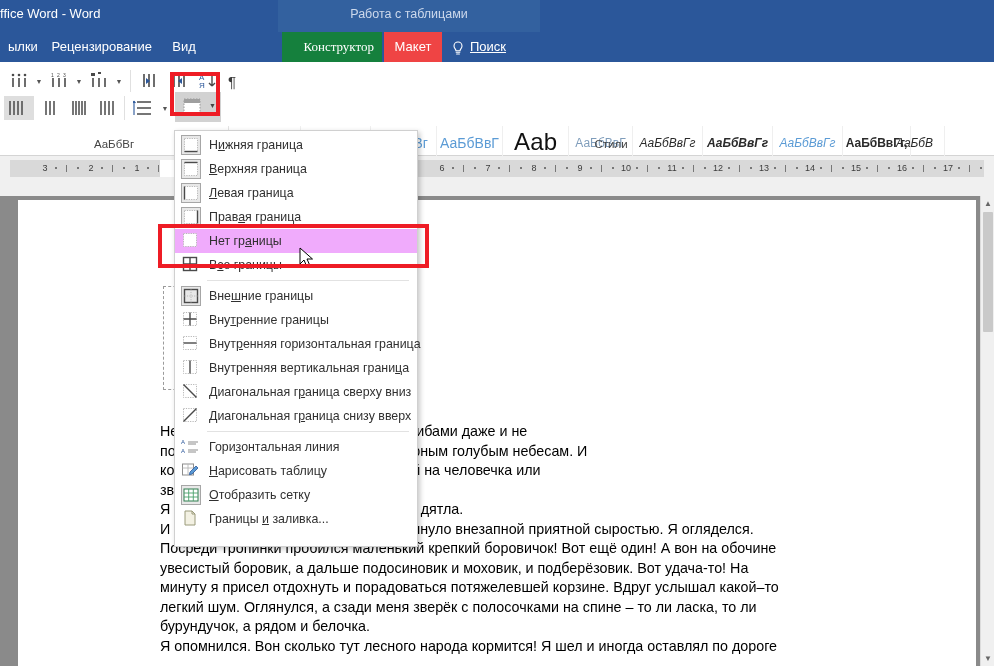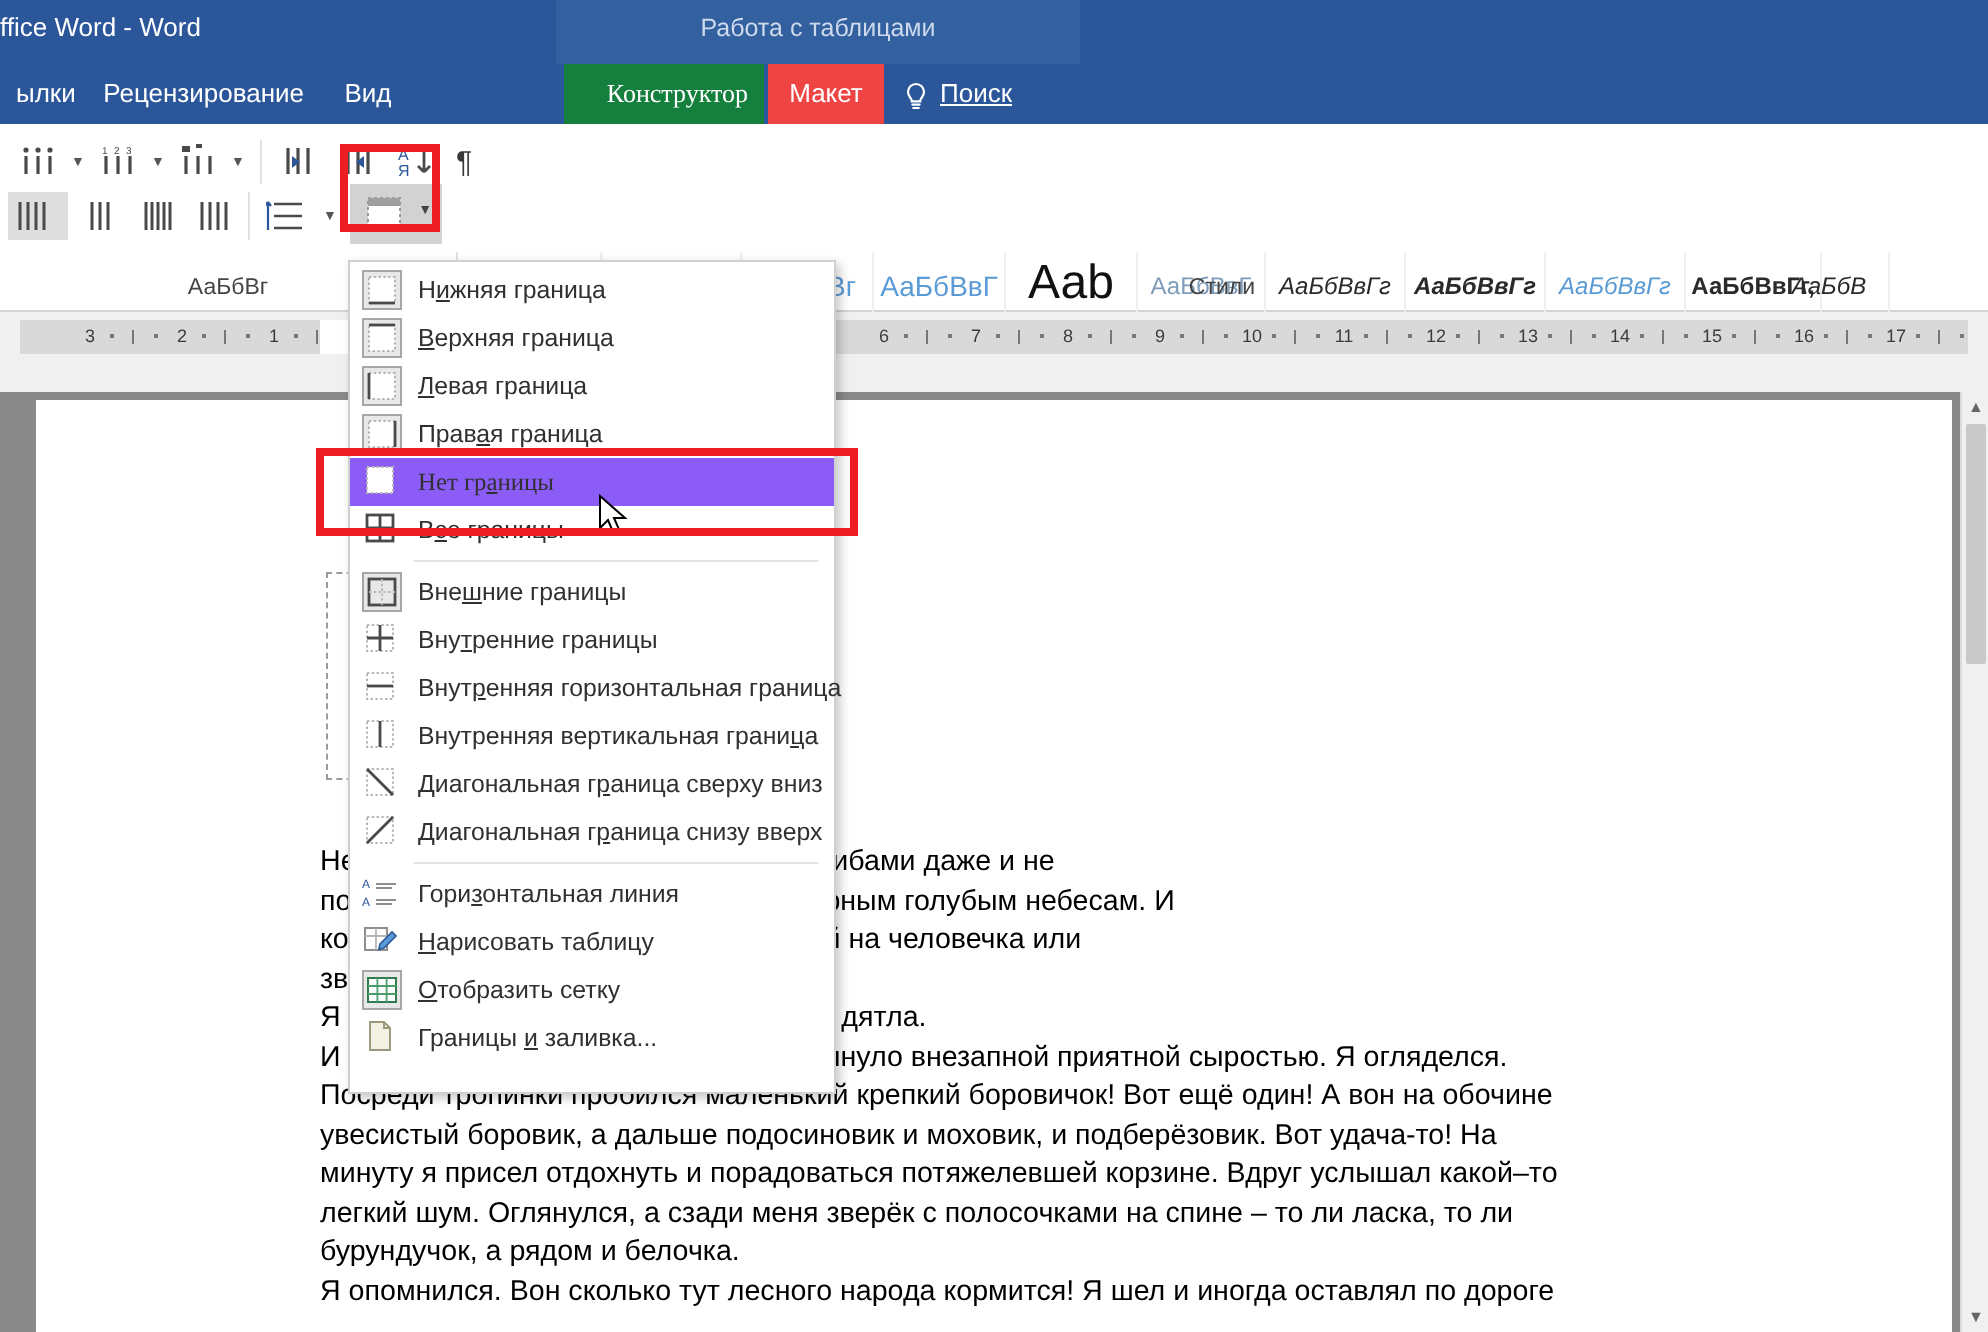--- a/index.html
+++ b/index.html
@@ -137,21 +137,21 @@
   .menu {
     position: absolute; left: 174px; top: 130px; width: 244px;
     background: #ffffff; border: 1px solid #d0d0d0;
     box-shadow: 2px 2px 5px rgba(0,0,0,0.22);
     padding: 2px 0 15px 0;
   }
   .mi {
     position: relative; height: 24px; display: flex; align-items: center;
     font-size: 12.4px; color: #303030; white-space: nowrap;
   }
-  .mi.selected { background: #8b5cf6; font-family: Liberation Serif, serif; }
+  .mi.selected { background: #f0abfc; }
   .mi .mi-ico {
     width: 20px; height: 20px; margin-left: 6px; margin-right: 8px;
     flex: 0 0 20px; position: relative;
   }
   .mi .mi-ico.boxed {
     border: 1px solid #a6a6a6; background: #e8e8e8;
   }
   .mi-label u { text-decoration: underline; }
   .msep { height: 1px; background: #e2e2e2; margin: 3px 8px 3px 32px; }
 

